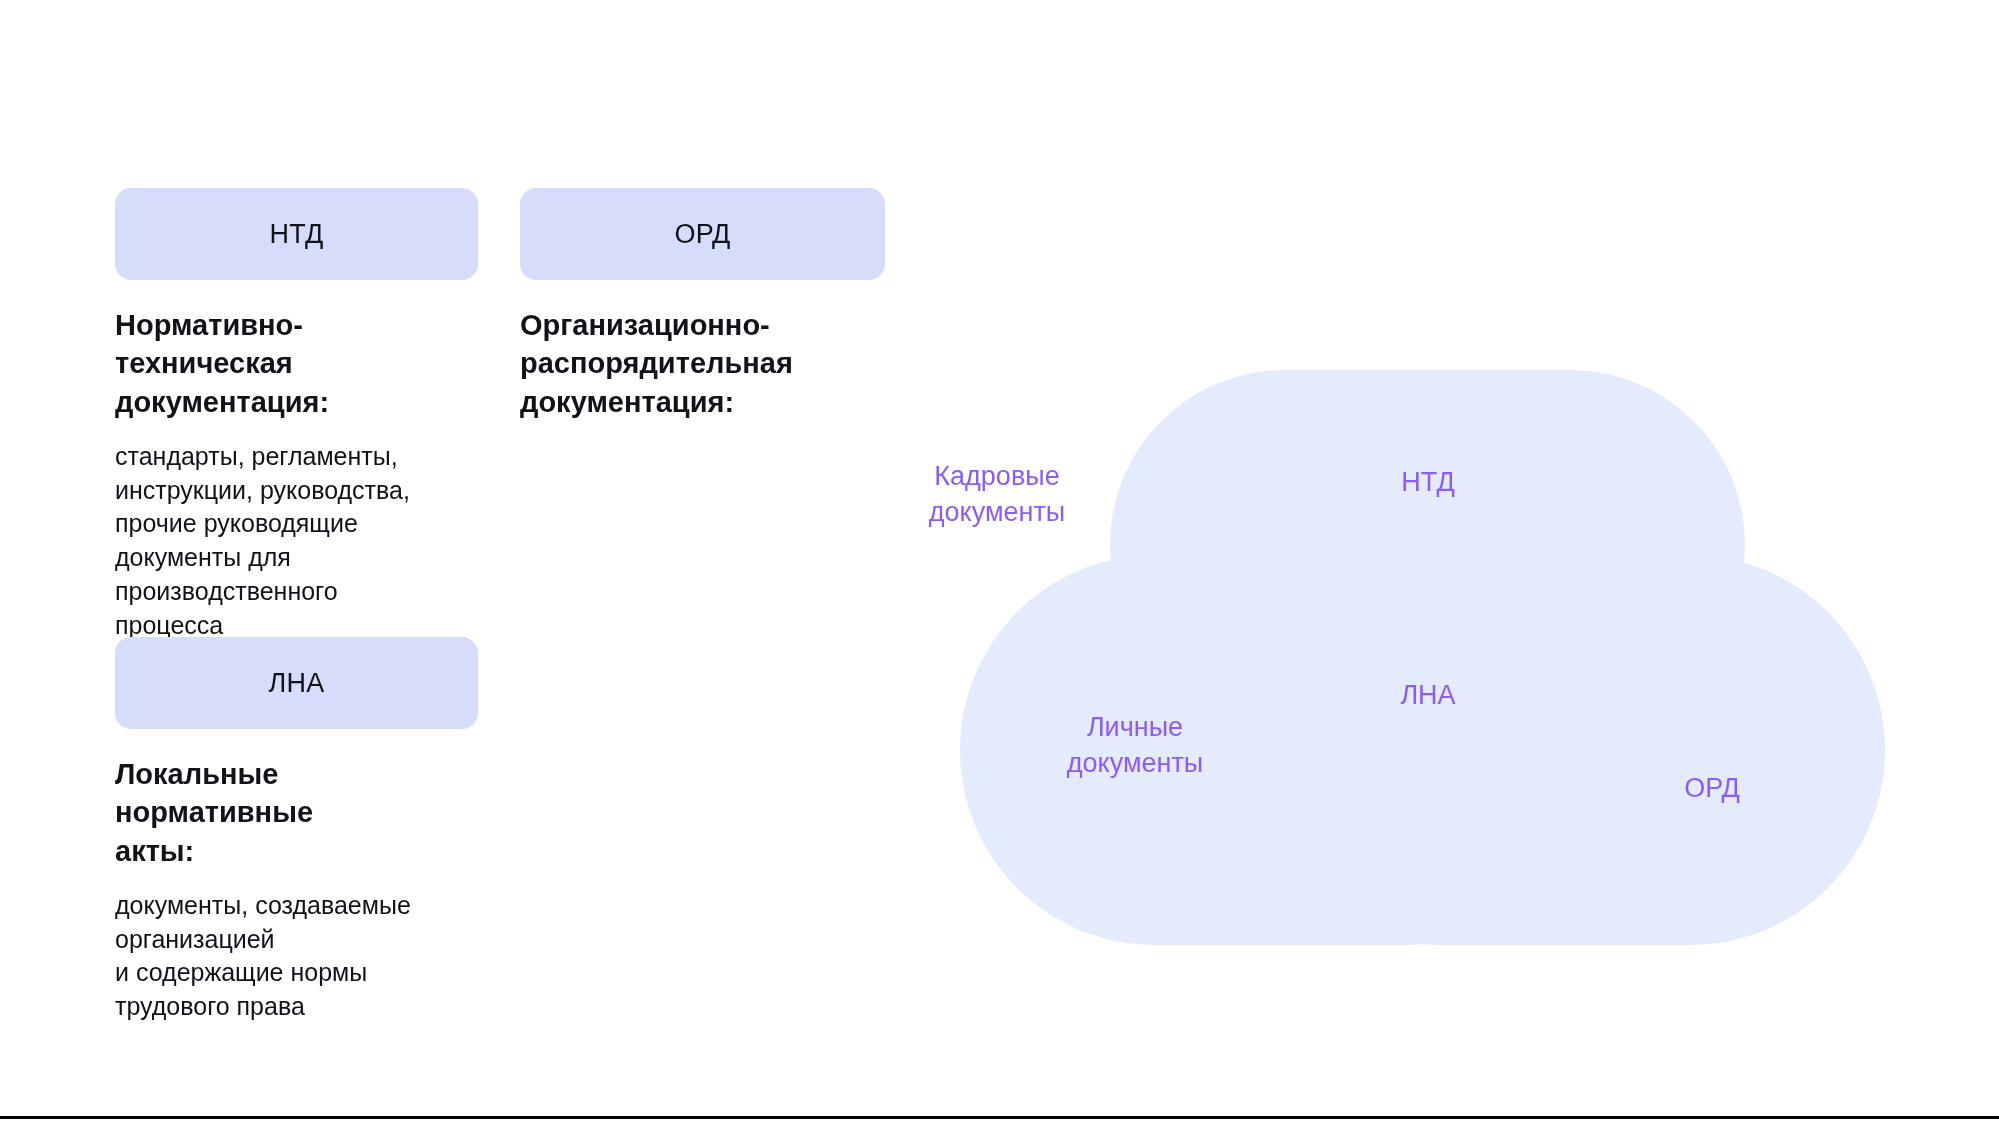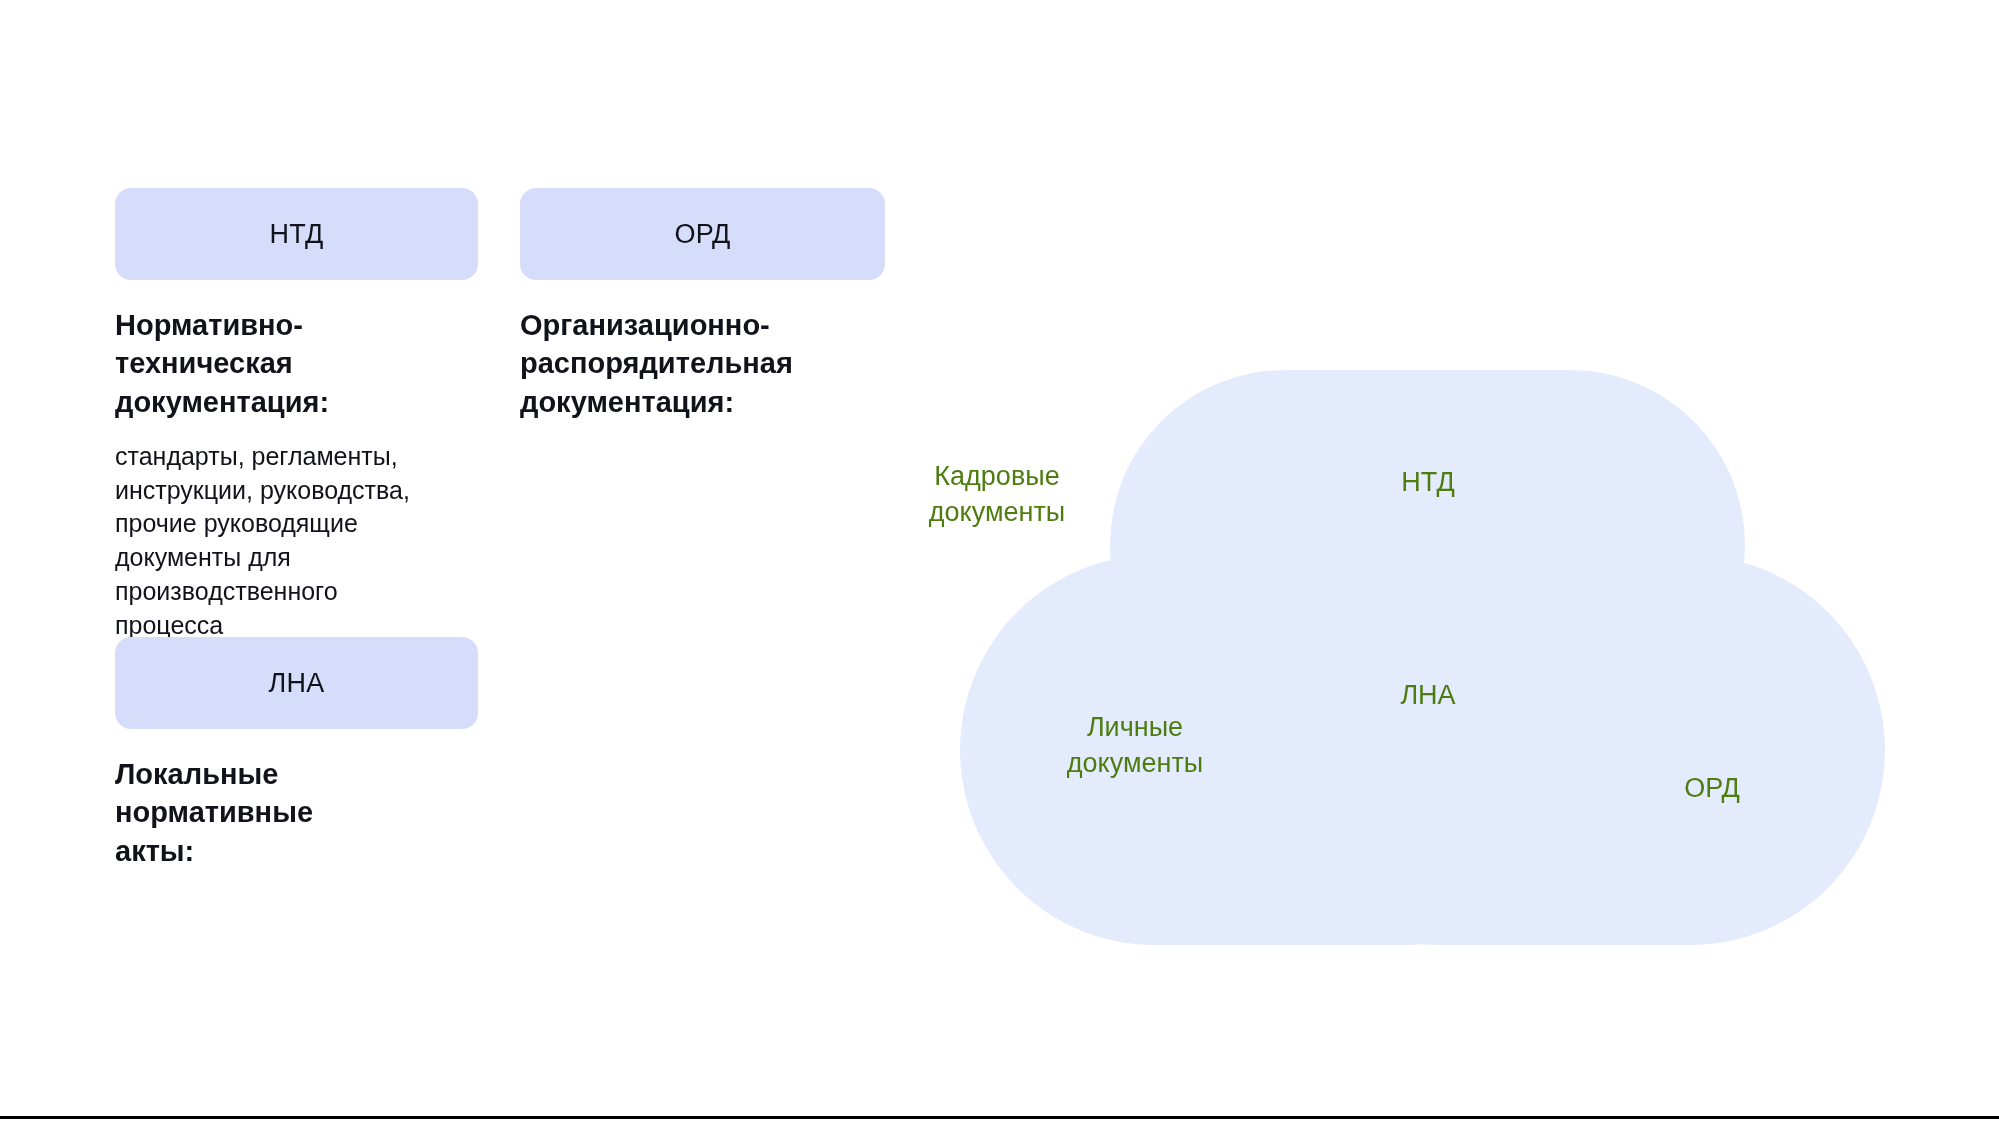--- a/index.html
+++ b/index.html
@@ -72,21 +72,21 @@
     top: 0;
     width: 1999px;
     height: 1125px;
     pointer-events: none;
   }
 
   .venn-text {
     position: absolute;
     font-size: 27px;
     line-height: 1.33;
-    color: #4d7c0f;
+    color: #8b5cf6;
     text-align: center;
     white-space: pre-line;
     transform: translate(-50%, -50%);
   }
 
   #venn-label-kadrovye { left: 997px; top: 495px; }
   #venn-label-ntd      { left: 1428px; top: 483px; }
   #venn-label-lna      { left: 1428px; top: 696px; }
   #venn-label-lichnye  { left: 1135px; top: 746px; }
   #venn-label-ord      { left: 1712px; top: 789px; }
@@ -145,17 +145,21 @@
 распорядительная
 документация:</div>
   </div>
 
   <div class="card" id="card-lna">
     <div class="pill">
       <span class="pill-label">ЛНА</span>
     </div>
     <div class="card-title">Локальные нормативные
 акты:</div>
+    <div class="card-body">документы, создаваемые
+организацией
+и содержащие нормы
+трудового права</div>
   </div>
 
   <div id="bottom-rule"></div>
 
 </div>
 
 </body></html>

